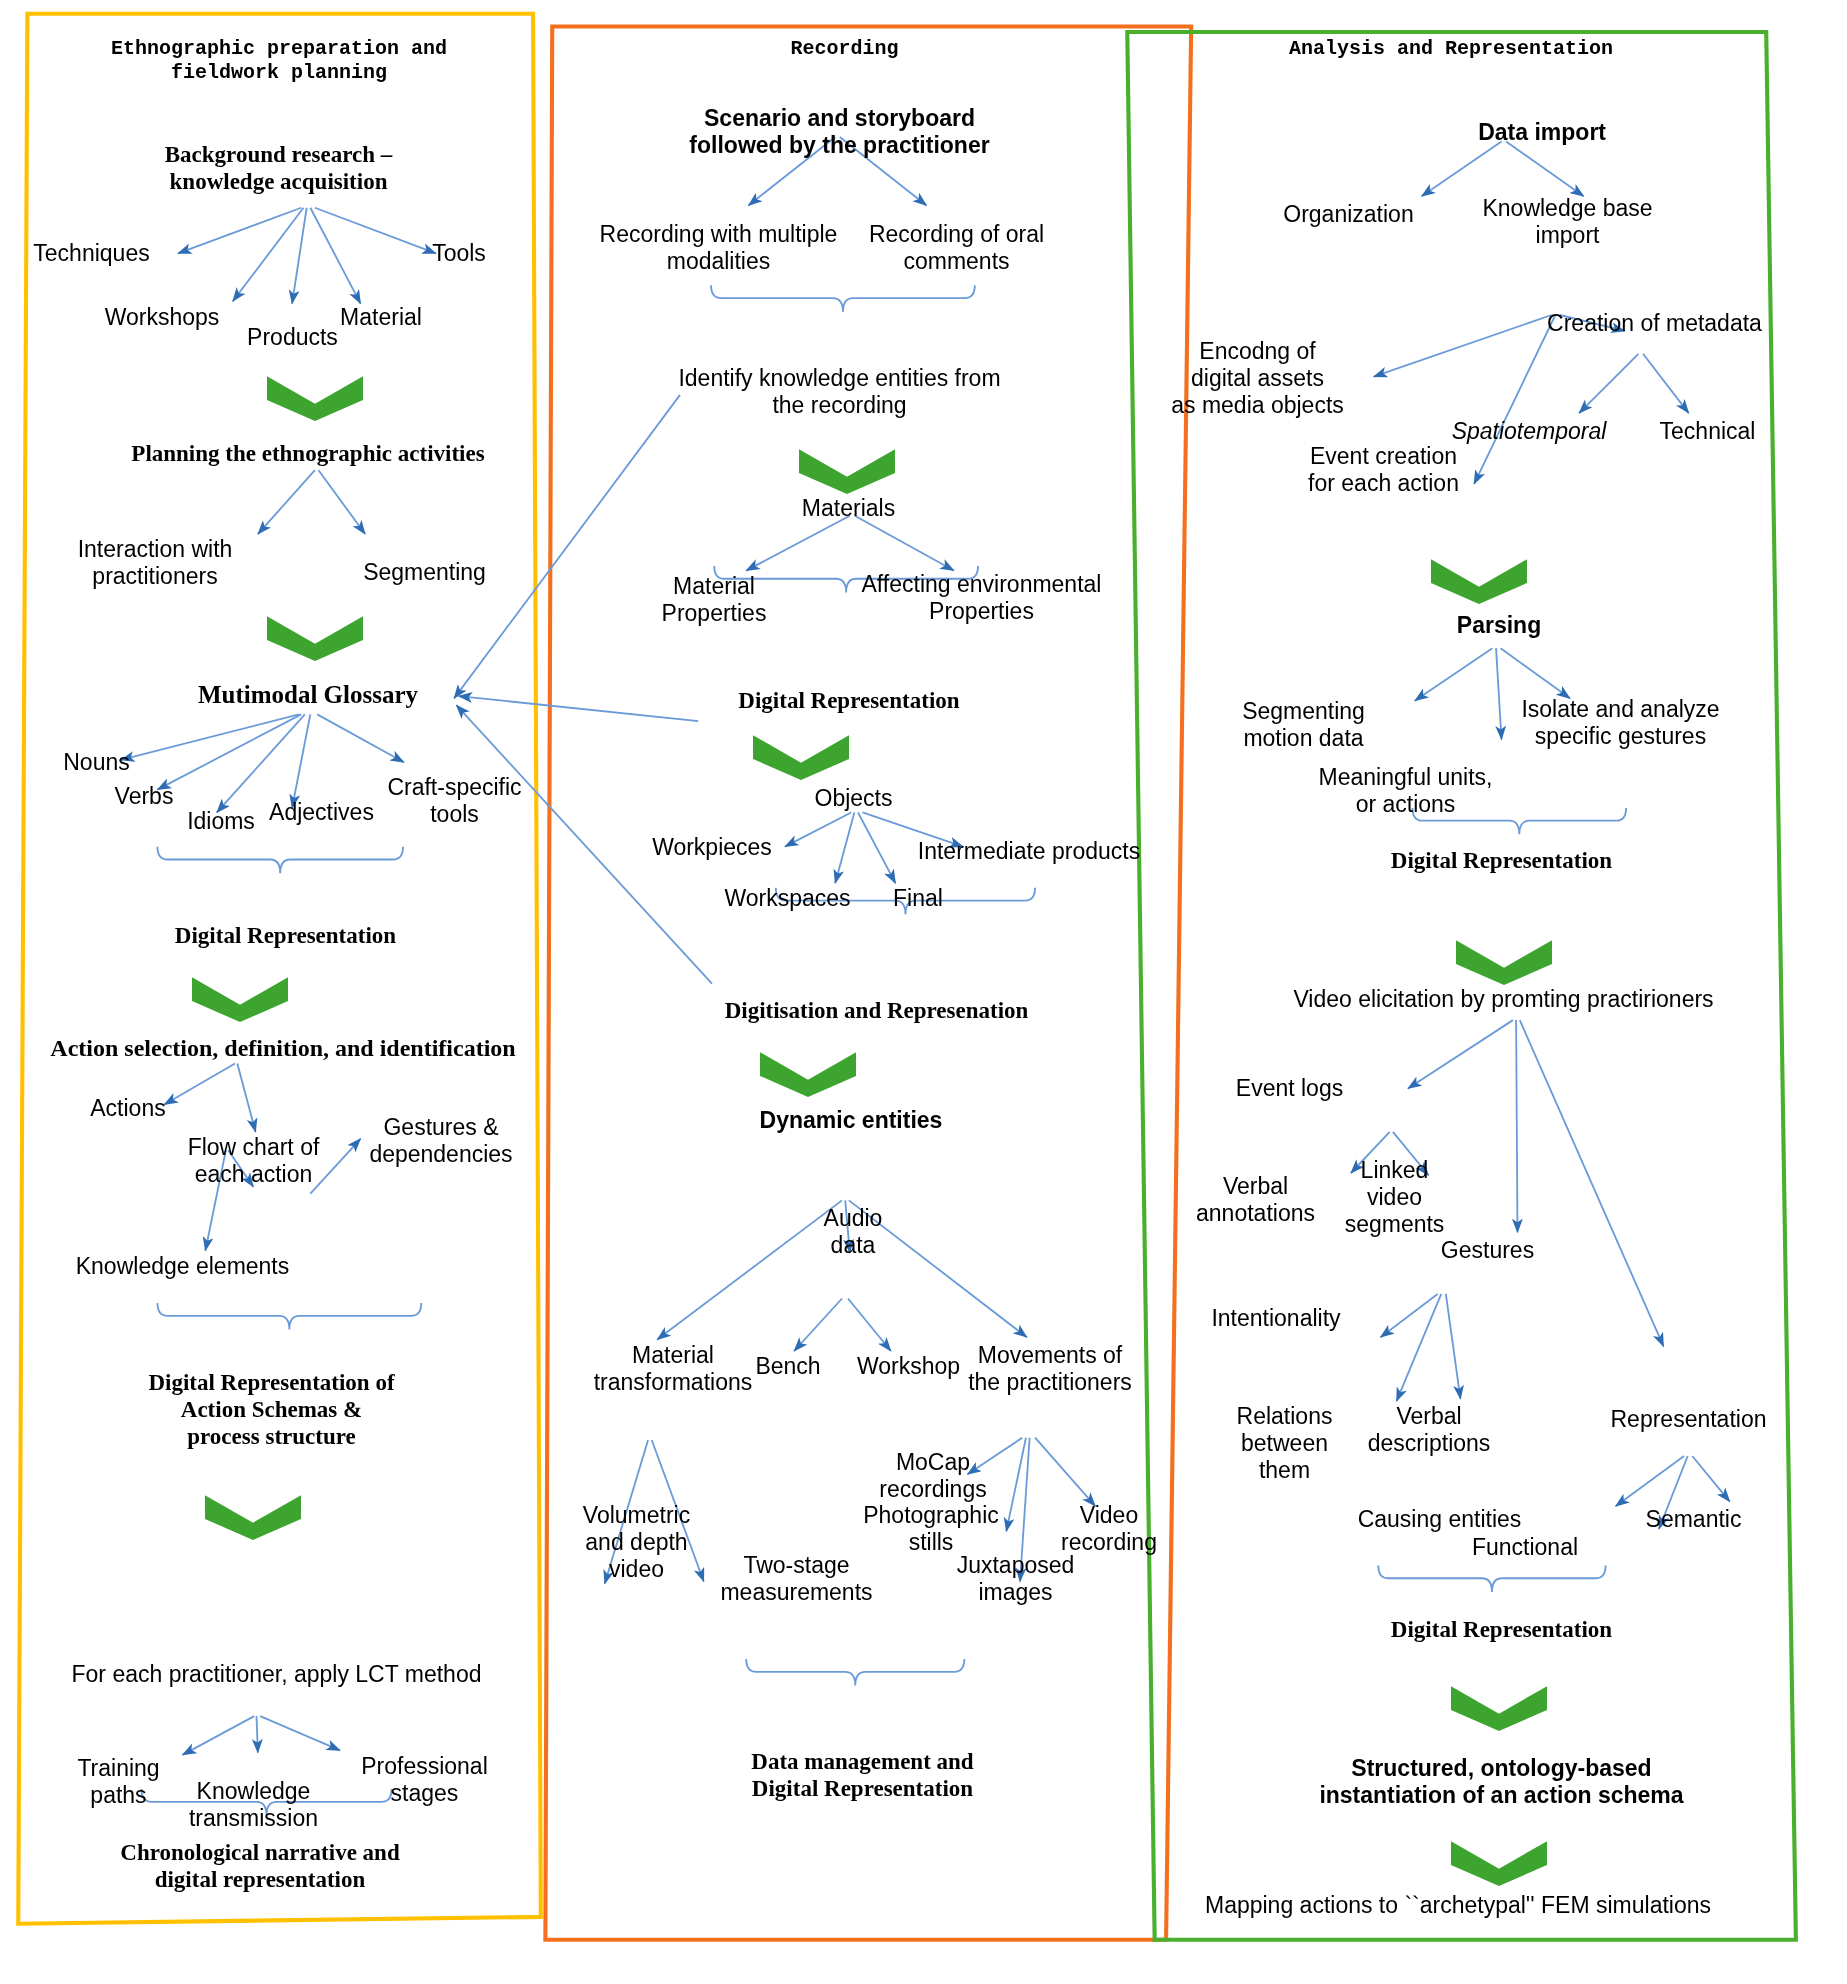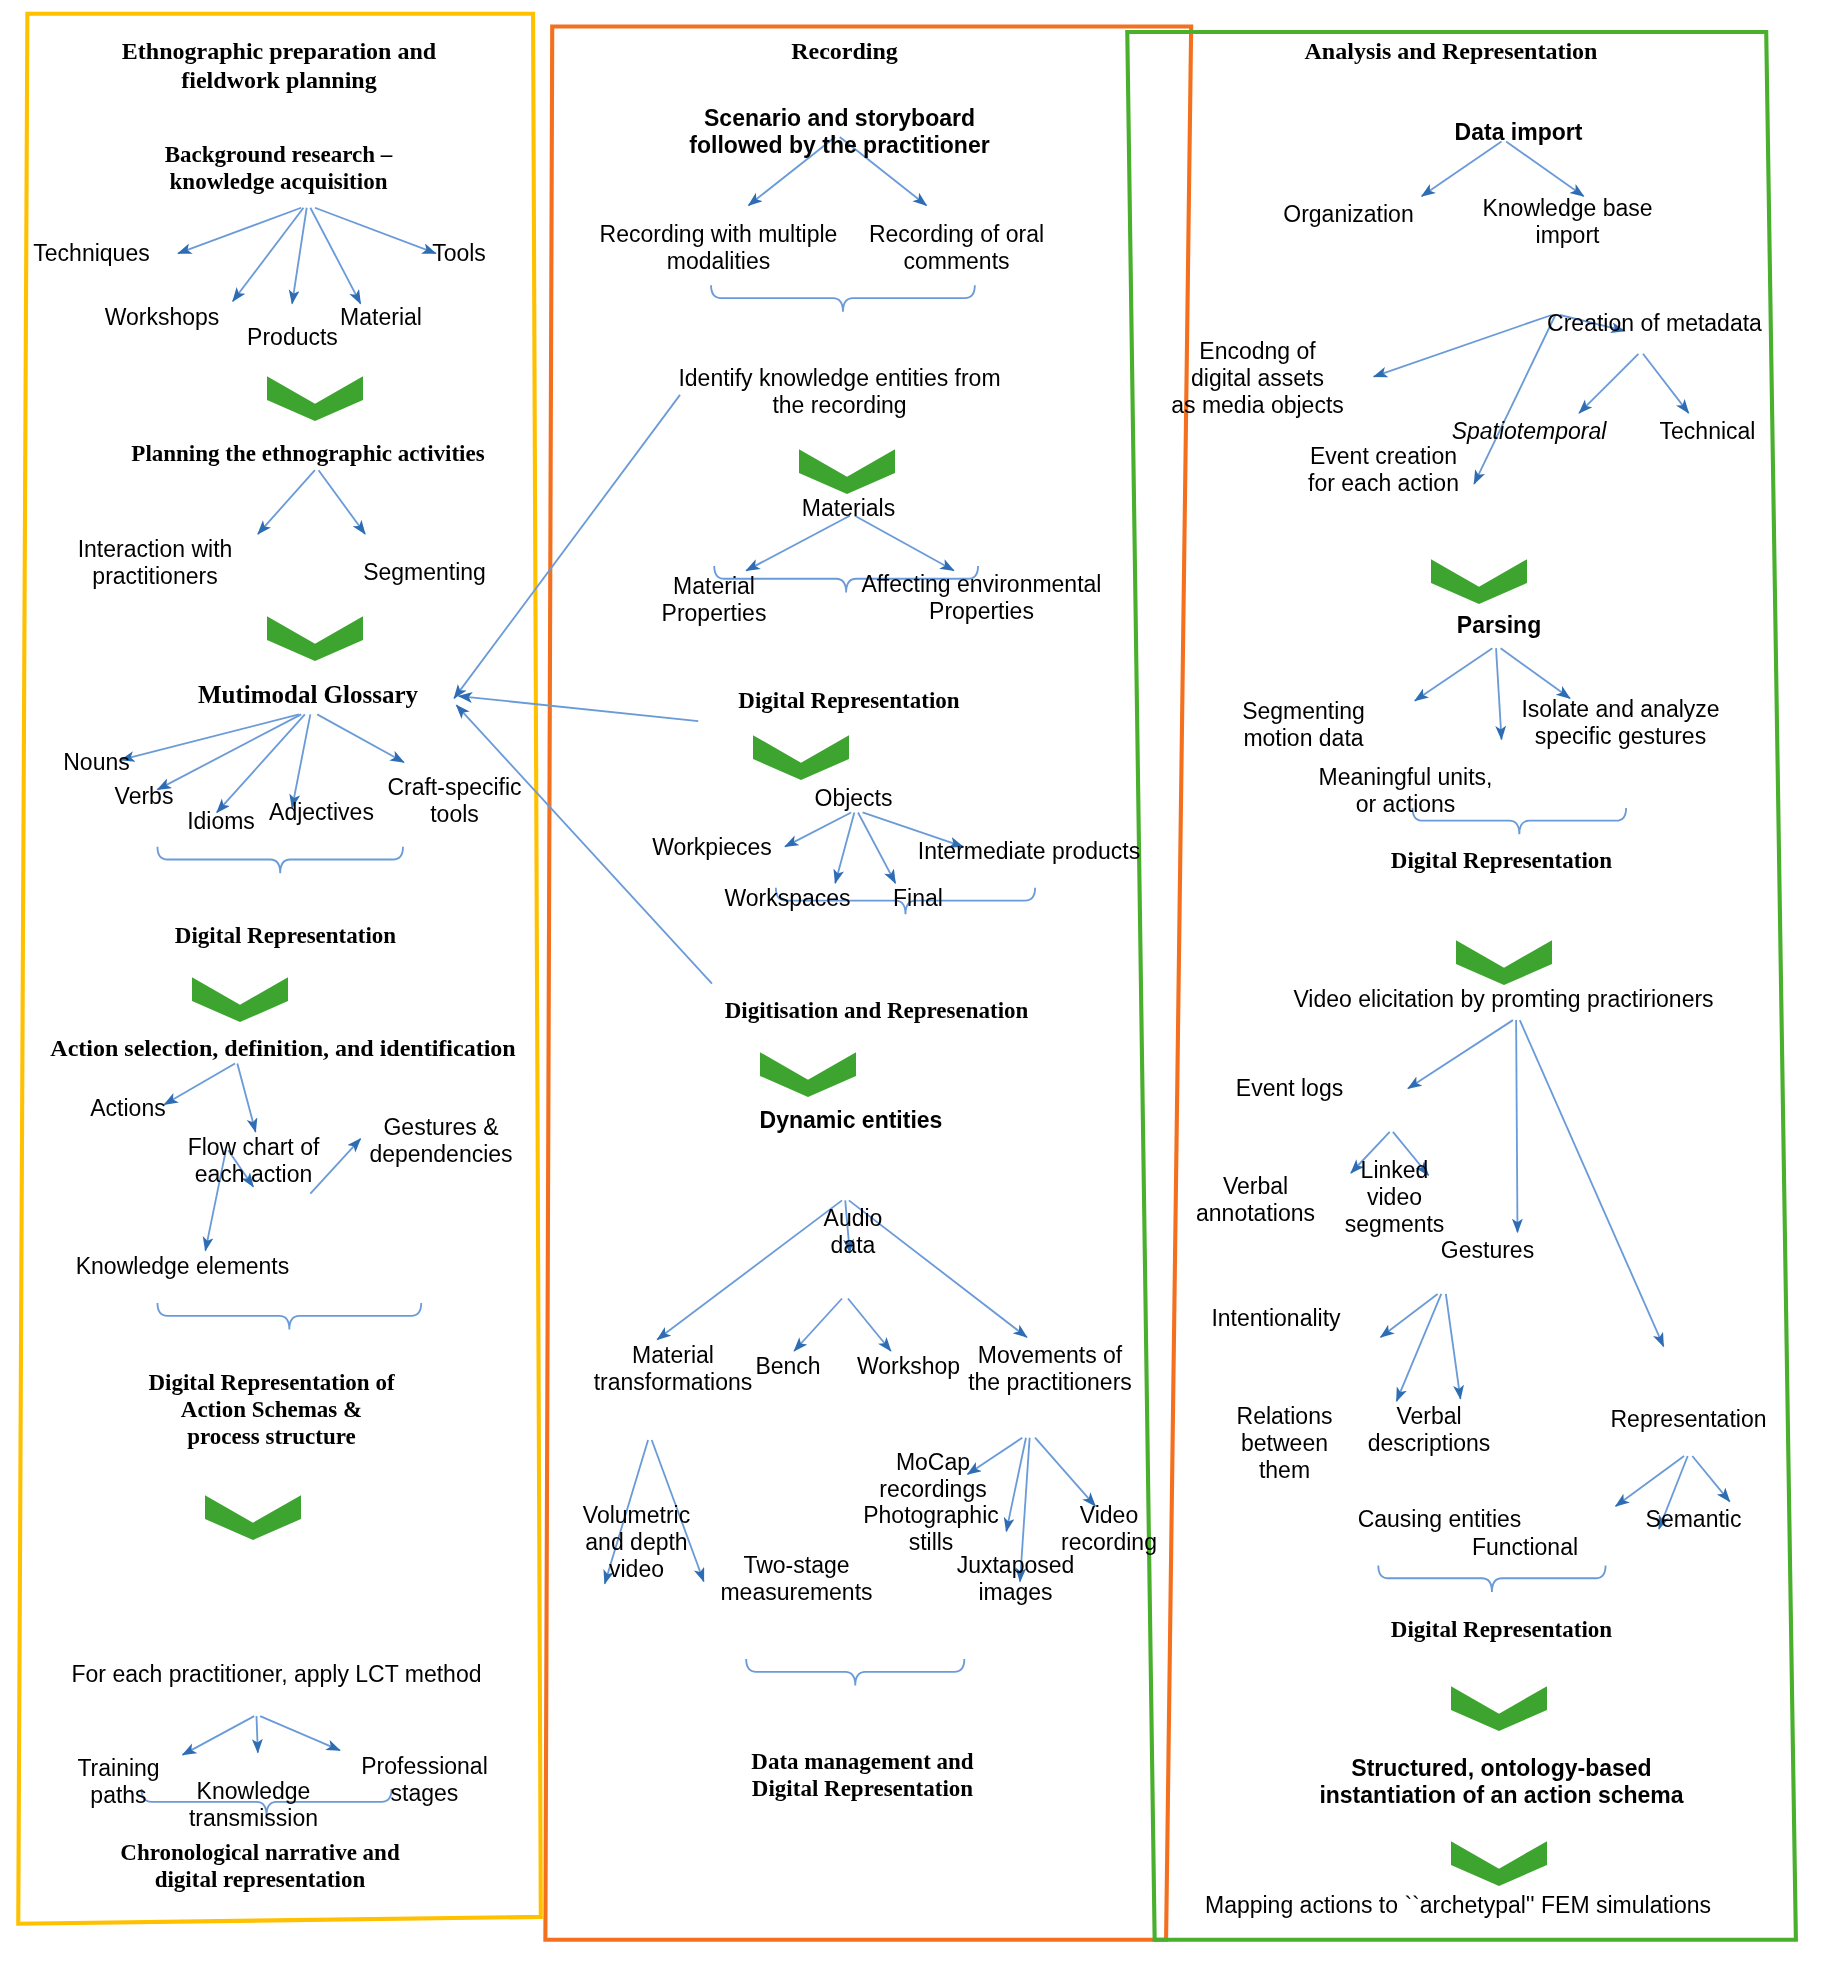--- a/index.html
+++ b/index.html
@@ -2,21 +2,21 @@
 <html style="font-size:7.3px"><head>
 <meta charset="utf-8">
 <style>
   html,body{margin:0;padding:0;background:#fff;}
   #page{position:relative;width:1847px;height:1985px;background:#fff;
         font-family:"Liberation Sans", sans-serif;overflow:hidden;}
   .panel-border{position:absolute;top:0;left:0;width:1847px;height:1985px;pointer-events:none;}
   .lbl{position:absolute;text-align:center;color:#000;line-height:1.18;
        font-family:"Liberation Sans", sans-serif;white-space:pre-line;}
   .serif{font-family:"Liberation Serif", serif;font-weight:bold;}
-  .col-title{font-family:Liberation Serif, serif;font-weight:bold;font-size:24px;line-height:1.2;}
+  .col-title{font-family:Liberation Mono, monospace;font-weight:bold;font-size:20px;line-height:1.2;}
   .bold{font-weight:bold;}
   .node{font-size:23px;}
   .arrows{position:absolute;top:0;left:0;width:1847px;height:1985px;pointer-events:none;}
   .chev{position:absolute;}
 </style>
 </head>
 <body>
 
 <div id="page">
 
@@ -261,21 +261,21 @@
 and depth
 video</div>
   <div class="lbl node" style="left:705px;top:1552px;width:183px;">Two-stage
 measurements</div>
 
   <div class="lbl node serif" style="left:703px;top:1748px;width:319px;">Data management and
 Digital Representation</div>
 
   <div class="lbl col-title" style="left:1200px;top:37px;width:502px;">Analysis and Representation</div>
 
-  <div class="lbl node bold" style="left:1400px;top:119px;width:237px;">Data import</div>
+  <div class="lbl node bold" style="left:1369px;top:119px;width:237px;text-align:right;">Data import</div>
   <div class="lbl node" style="left:1246px;top:201px;width:205px;">Organization</div>
   <div class="lbl node" style="left:1467px;top:195px;width:201px;">Knowledge base
 import</div>
 
   <div class="lbl node" style="left:1155px;top:338px;width:205px;">Encodng of
 digital assets
 as media objects</div>
   <div class="lbl node" style="left:1513px;top:310px;width:283px;">Creation of metadata</div>
   <div class="lbl node" style="left:1431px;top:418px;width:196px;font-style:italic;">Spatiotemporal</div>
   <div class="lbl node" style="left:1639px;top:418px;width:137px;">Technical</div>

